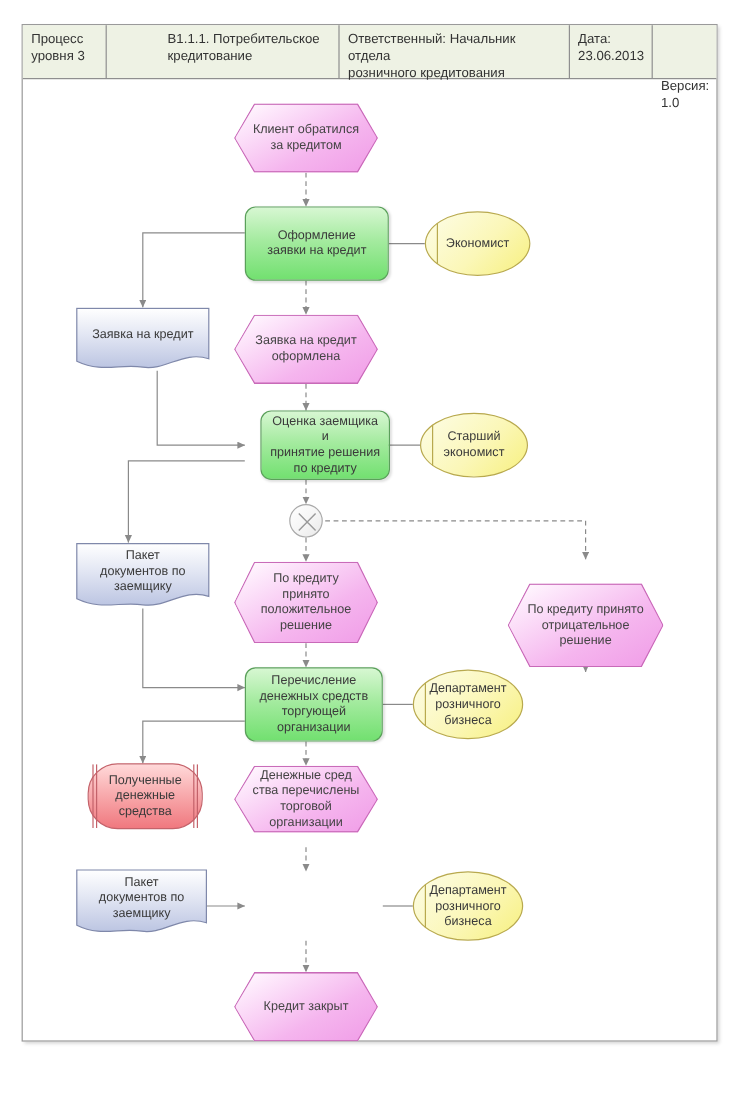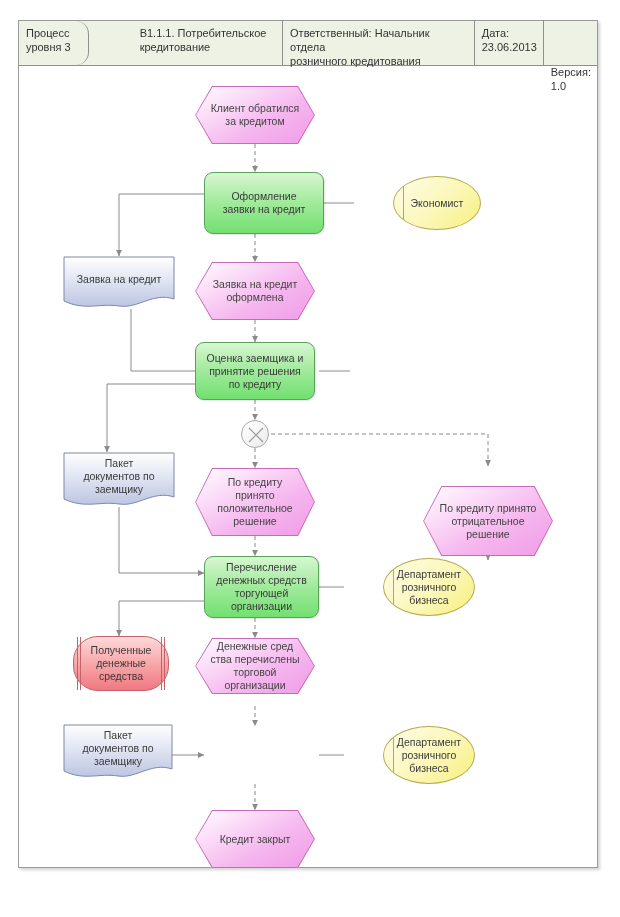--- a/index.html
+++ b/index.html
@@ -24,21 +24,21 @@
     display:flex;background:#eef2e4;box-sizing:border-box;
     border-bottom:1px solid #8f8f8f;
   }
   .hdr .cell{
     border-right:1px solid #8f8f8f;
     padding:5px 6px 0 7px;
     font-size:11px;line-height:14px;color:#333;
     box-sizing:border-box;white-space:pre-line;
   }
   .hdr .cell:last-child{border-right:none;margin-top:39px;}
-  .c1{width:76px;border-radius:13px;}
+  .c1{width:76px;}
   .c2{width:166px;margin-left:44px;}
   .c3{width:212px;}
   .c4{width:73px;}
   .c5{width:57px;}
 
   
   .canvas{position:absolute;left:19px;top:66px;width:578px;height:802px;}
 
   .node{position:absolute;box-sizing:border-box;}
   .lbl{
@@ -70,21 +70,20 @@
   .fn{
     border:1px solid #5aa05a;border-radius:9px;
     background:linear-gradient(180deg,#d7f7d2 0%,#a5eba0 45%,#72e070 100%);
     box-shadow:1px 1px 2px rgba(0,0,0,.12);
   }
 
   
   .ell{
     border:1px solid #b8a94e;border-radius:50%;
     background:linear-gradient(135deg,#fdfde8 0%,#fbf7b8 55%,#f7f07e 100%);
-    margin-left:39px;
   }
   .ellstub{
     position:absolute;left:9px;top:18%;width:1px;height:64%;background:#b8a94e;
   }
 
   
   .doc{background:transparent;}
   .doc svg{position:absolute;left:0;top:0;}
 
   
@@ -212,26 +211,31 @@
       <div class="lbl" style="height:46px;">Заявка на кредит</div>
     </div>
 
     <div class="node hex" style="left:176px;top:196px;width:120px;height:58px;">
       <div class="hexb"></div>
       <div class="hexin"></div>
       <div class="lbl">Заявка на кредит
 оформлена</div>
     </div>
 
-    <div class="node fn" style="left:176px;top:276px;width:120px;height:58px;">
+    <div class="node fn" style="left:198px;top:276px;width:108px;height:58px;">
       <div class="lbl">Оценка заемщика и
 принятие решения
 по кредиту</div>
     </div>
 
+    <div class="node ell" style="left:331px;top:278px;width:90px;height:54px;">
+      <div class="ellstub"></div>
+      <div class="lbl">Старший
+экономист</div>
+    </div>
 
     <div class="node xor" style="left:222px;top:354px;width:28px;height:28px;">
       <svg width="28" height="28" viewBox="0 0 28 28">
         <path d="M7,7 L21,21 M21,7 L7,21" stroke="#9a9a9a" stroke-width="1.2" fill="none"></path>
       </svg>
     </div>
 
     <div class="node doc" style="left:44px;top:386px;width:112px;height:57px;">
       <svg width="112" height="57" viewBox="0 0 112 57">
         <defs>

